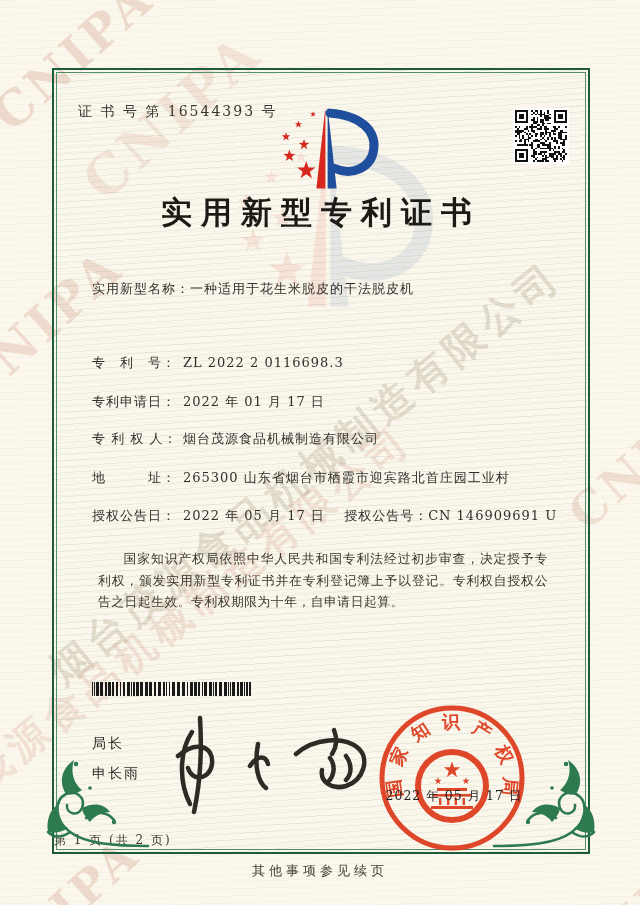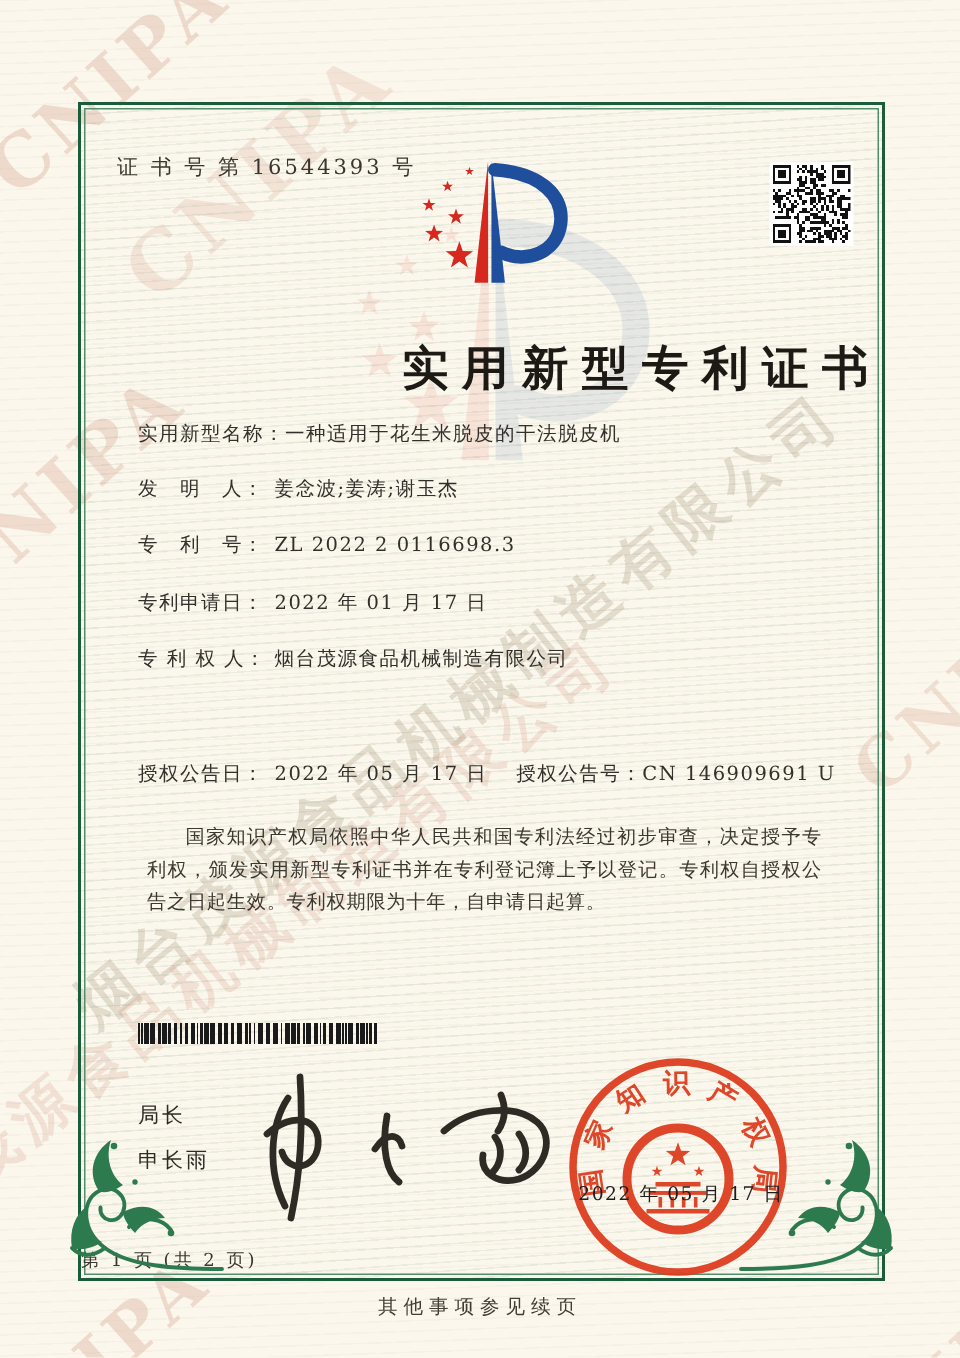--- a/index.html
+++ b/index.html
@@ -32,22 +32,22 @@
          border:2px solid #1a5c3c;z-index:1;}
   .frame::before{content:"";position:absolute;inset:0;
          background:repeating-linear-gradient(176deg, rgba(120,162,132,0.13) 0 1px, transparent 1px 6px);
          pointer-events:none;}
   .frame-inner{position:absolute;inset:2px;border:1px solid #538e6c;pointer-events:none;}
   
   .cert-no{position:absolute;left:24px;top:33px;font-size:14px;letter-spacing:2px;color:#3a362f;z-index:2;}
   .logo{position:absolute;left:203px;top:33px;width:130px;height:90px;z-index:2;}
   .logo-wm{position:absolute;left:140px;top:64px;width:250px;height:182px;opacity:0.09;z-index:1;}
   .qr{position:absolute;left:459px;top:38px;width:52px;height:52px;z-index:2;background:#fff;padding:2px;}
-  .title{position:absolute;left:0;top:122px;width:100%;text-align:right;
-         font-size:31px;font-weight:bold;letter-spacing:9px;color:#1d1a16;z-index:2;margin-top:33px;}
+  .title{position:absolute;left:0;top:122px;width:100%;text-align:center;
+         font-size:31px;font-weight:bold;letter-spacing:9px;color:#1d1a16;z-index:2;}
   
   .frow{position:absolute;left:38px;right:26px;font-size:13px;letter-spacing:1px;
         color:#33302b;white-space:nowrap;z-index:2;}
   .frow .lbl{display:inline-block;min-width:91px;}
   .frow .val{}
   .r1{top:210px}.r2{top:247px}.r3{top:284px}.r4{top:323px}.r5{top:360px}.r6{top:399px}.r7{top:437px}
   .grant-date-val{display:inline-block;min-width:148px;}
   
   .paras{position:absolute;left:28px;right:24px;top:462px;z-index:2;
          font-size:12.8px;line-height:21.6px;color:#3c372f;text-align:justify;letter-spacing:0.5px;}
@@ -120,31 +120,31 @@
       <path d="M1 1h5v5h-5z M23 1h5v5h-5z M1 23h5v5h-5z" fill="#fff"></path>
       <path d="M2 2h3v3h-3z M24 2h3v3h-3z M2 24h3v3h-3z" fill="#111"></path>
       <path id="qr-modules" fill="#111" d="M9 0h1v1h-1zM11 0h1v1h-1zM12 0h1v1h-1zM14 0h1v1h-1zM18 0h1v1h-1zM10 1h1v1h-1zM12 1h1v1h-1zM14 1h1v1h-1zM16 1h1v1h-1zM18 1h1v1h-1zM9 2h1v1h-1zM11 2h1v1h-1zM13 2h1v1h-1zM14 2h1v1h-1zM15 2h1v1h-1zM16 2h1v1h-1zM19 2h1v1h-1zM14 3h1v1h-1zM16 3h1v1h-1zM17 3h1v1h-1zM18 3h1v1h-1zM10 4h1v1h-1zM12 4h1v1h-1zM16 4h1v1h-1zM17 4h1v1h-1zM18 4h1v1h-1zM19 4h1v1h-1zM9 5h1v1h-1zM10 5h1v1h-1zM12 5h1v1h-1zM14 5h1v1h-1zM15 5h1v1h-1zM17 5h1v1h-1zM18 5h1v1h-1zM10 6h1v1h-1zM11 6h1v1h-1zM12 6h1v1h-1zM14 6h1v1h-1zM15 6h1v1h-1zM10 7h1v1h-1zM11 7h1v1h-1zM15 7h1v1h-1zM16 7h1v1h-1zM18 7h1v1h-1zM19 7h1v1h-1zM9 8h1v1h-1zM12 8h1v1h-1zM13 8h1v1h-1zM15 8h1v1h-1zM0 9h1v1h-1zM2 9h1v1h-1zM6 9h1v1h-1zM8 9h1v1h-1zM9 9h1v1h-1zM10 9h1v1h-1zM11 9h1v1h-1zM14 9h1v1h-1zM16 9h1v1h-1zM17 9h1v1h-1zM21 9h1v1h-1zM22 9h1v1h-1zM24 9h1v1h-1zM28 9h1v1h-1zM1 10h1v1h-1zM5 10h1v1h-1zM6 10h1v1h-1zM9 10h1v1h-1zM12 10h1v1h-1zM13 10h1v1h-1zM14 10h1v1h-1zM16 10h1v1h-1zM17 10h1v1h-1zM18 10h1v1h-1zM22 10h1v1h-1zM23 10h1v1h-1zM0 11h1v1h-1zM1 11h1v1h-1zM2 11h1v1h-1zM3 11h1v1h-1zM4 11h1v1h-1zM7 11h1v1h-1zM9 11h1v1h-1zM10 11h1v1h-1zM17 11h1v1h-1zM20 11h1v1h-1zM21 11h1v1h-1zM22 11h1v1h-1zM25 11h1v1h-1zM26 11h1v1h-1zM0 12h1v1h-1zM1 12h1v1h-1zM2 12h1v1h-1zM3 12h1v1h-1zM5 12h1v1h-1zM10 12h1v1h-1zM14 12h1v1h-1zM15 12h1v1h-1zM17 12h1v1h-1zM18 12h1v1h-1zM19 12h1v1h-1zM21 12h1v1h-1zM24 12h1v1h-1zM25 12h1v1h-1zM26 12h1v1h-1zM27 12h1v1h-1zM28 12h1v1h-1zM1 13h1v1h-1zM2 13h1v1h-1zM6 13h1v1h-1zM8 13h1v1h-1zM11 13h1v1h-1zM12 13h1v1h-1zM14 13h1v1h-1zM15 13h1v1h-1zM17 13h1v1h-1zM19 13h1v1h-1zM21 13h1v1h-1zM22 13h1v1h-1zM24 13h1v1h-1zM25 13h1v1h-1zM0 14h1v1h-1zM2 14h1v1h-1zM4 14h1v1h-1zM7 14h1v1h-1zM9 14h1v1h-1zM11 14h1v1h-1zM14 14h1v1h-1zM16 14h1v1h-1zM19 14h1v1h-1zM24 14h1v1h-1zM25 14h1v1h-1zM28 14h1v1h-1zM2 15h1v1h-1zM4 15h1v1h-1zM7 15h1v1h-1zM8 15h1v1h-1zM15 15h1v1h-1zM18 15h1v1h-1zM20 15h1v1h-1zM22 15h1v1h-1zM24 15h1v1h-1zM25 15h1v1h-1zM28 15h1v1h-1zM3 16h1v1h-1zM5 16h1v1h-1zM6 16h1v1h-1zM7 16h1v1h-1zM11 16h1v1h-1zM12 16h1v1h-1zM14 16h1v1h-1zM16 16h1v1h-1zM18 16h1v1h-1zM20 16h1v1h-1zM22 16h1v1h-1zM25 16h1v1h-1zM26 16h1v1h-1zM27 16h1v1h-1zM28 16h1v1h-1zM0 17h1v1h-1zM2 17h1v1h-1zM3 17h1v1h-1zM5 17h1v1h-1zM7 17h1v1h-1zM10 17h1v1h-1zM11 17h1v1h-1zM12 17h1v1h-1zM13 17h1v1h-1zM17 17h1v1h-1zM21 17h1v1h-1zM22 17h1v1h-1zM23 17h1v1h-1zM27 17h1v1h-1zM5 18h1v1h-1zM9 18h1v1h-1zM14 18h1v1h-1zM15 18h1v1h-1zM16 18h1v1h-1zM19 18h1v1h-1zM23 18h1v1h-1zM25 18h1v1h-1zM26 18h1v1h-1zM27 18h1v1h-1zM1 19h1v1h-1zM2 19h1v1h-1zM3 19h1v1h-1zM4 19h1v1h-1zM5 19h1v1h-1zM6 19h1v1h-1zM8 19h1v1h-1zM9 19h1v1h-1zM12 19h1v1h-1zM13 19h1v1h-1zM15 19h1v1h-1zM16 19h1v1h-1zM17 19h1v1h-1zM18 19h1v1h-1zM19 19h1v1h-1zM26 19h1v1h-1zM27 19h1v1h-1zM9 20h1v1h-1zM12 20h1v1h-1zM13 20h1v1h-1zM18 20h1v1h-1zM19 20h1v1h-1zM22 20h1v1h-1zM24 20h1v1h-1zM9 21h1v1h-1zM11 21h1v1h-1zM14 21h1v1h-1zM15 21h1v1h-1zM16 21h1v1h-1zM17 21h1v1h-1zM18 21h1v1h-1zM19 21h1v1h-1zM20 21h1v1h-1zM22 21h1v1h-1zM24 21h1v1h-1zM26 21h1v1h-1zM10 22h1v1h-1zM19 22h1v1h-1zM21 22h1v1h-1zM27 22h1v1h-1zM10 23h1v1h-1zM11 23h1v1h-1zM14 23h1v1h-1zM15 23h1v1h-1zM16 23h1v1h-1zM17 23h1v1h-1zM22 23h1v1h-1zM23 23h1v1h-1zM24 23h1v1h-1zM26 23h1v1h-1zM27 23h1v1h-1zM10 24h1v1h-1zM11 24h1v1h-1zM13 24h1v1h-1zM14 24h1v1h-1zM16 24h1v1h-1zM19 24h1v1h-1zM20 24h1v1h-1zM21 24h1v1h-1zM22 24h1v1h-1zM24 24h1v1h-1zM25 24h1v1h-1zM28 24h1v1h-1zM9 25h1v1h-1zM10 25h1v1h-1zM15 25h1v1h-1zM17 25h1v1h-1zM19 25h1v1h-1zM20 25h1v1h-1zM21 25h1v1h-1zM23 25h1v1h-1zM25 25h1v1h-1zM27 25h1v1h-1zM10 26h1v1h-1zM12 26h1v1h-1zM17 26h1v1h-1zM18 26h1v1h-1zM20 26h1v1h-1zM21 26h1v1h-1zM23 26h1v1h-1zM26 26h1v1h-1zM27 26h1v1h-1zM11 27h1v1h-1zM15 27h1v1h-1zM16 27h1v1h-1zM17 27h1v1h-1zM21 27h1v1h-1zM22 27h1v1h-1zM23 27h1v1h-1zM25 27h1v1h-1zM27 27h1v1h-1zM10 28h1v1h-1zM12 28h1v1h-1zM13 28h1v1h-1zM14 28h1v1h-1zM15 28h1v1h-1zM17 28h1v1h-1zM18 28h1v1h-1zM22 28h1v1h-1zM26 28h1v1h-1z"></path>
     </svg>
 
     <div class="title">实用新型专利证书</div>
 
     <div class="frow r1">
       <span class="lbl">实用新型名称：</span><span class="val">一种适用于花生米脱皮的干法脱皮机</span>
     </div>
-    <div class="frow r2">
-      <span class="lbl">发　明　人：</span><span class="val">姜念波;姜涛;谢玉杰</span>
-    </div>
     <div class="frow r3">
       <span class="lbl">专　利　号：</span><span class="val">ZL 2022 2 0116698.3</span>
     </div>
     <div class="frow r4">
       <span class="lbl">专利申请日：</span><span class="val">2022 年 01 月 17 日</span>
     </div>
     <div class="frow r5">
       <span class="lbl">专 利 权 人：</span><span class="val">烟台茂源食品机械制造有限公司</span>
+    </div>
+    <div class="frow r6">
+      <span class="lbl">地　　　址：</span><span class="val">265300 山东省烟台市栖霞市迎宾路北首庄园工业村</span>
     </div>
     <div class="frow r7">
       <span class="lbl">授权公告日：</span><span class="val grant-date-val">2022 年 05 月 17 日</span>
       <span class="lbl" style="min-width:0;margin-left:8px;">授权公告号：</span><span class="val">CN 146909691 U</span>
     </div>
 
     <div class="paras">
       <p>国家知识产权局依照中华人民共和国专利法经过初步审查，决定授予专利权，颁发实用新型专利证书并在专利登记簿上予以登记。专利权自授权公告之日起生效。专利权期限为十年，自申请日起算。</p>
     </div>
 

